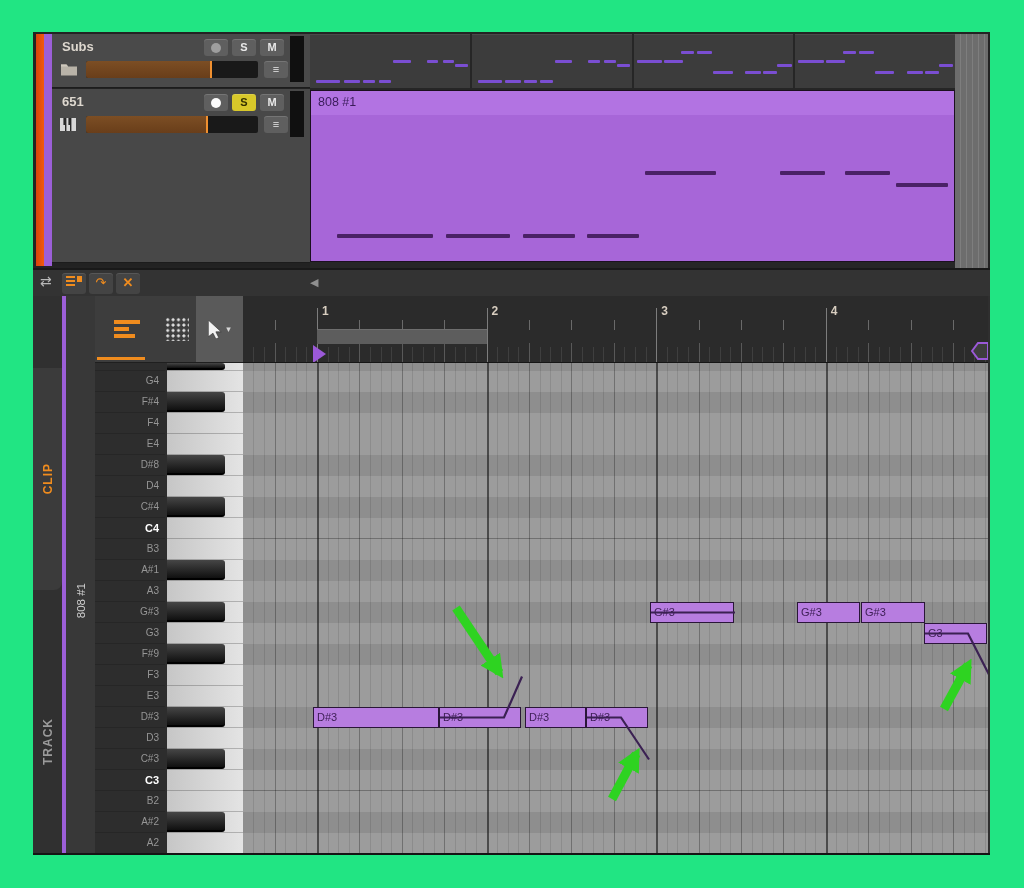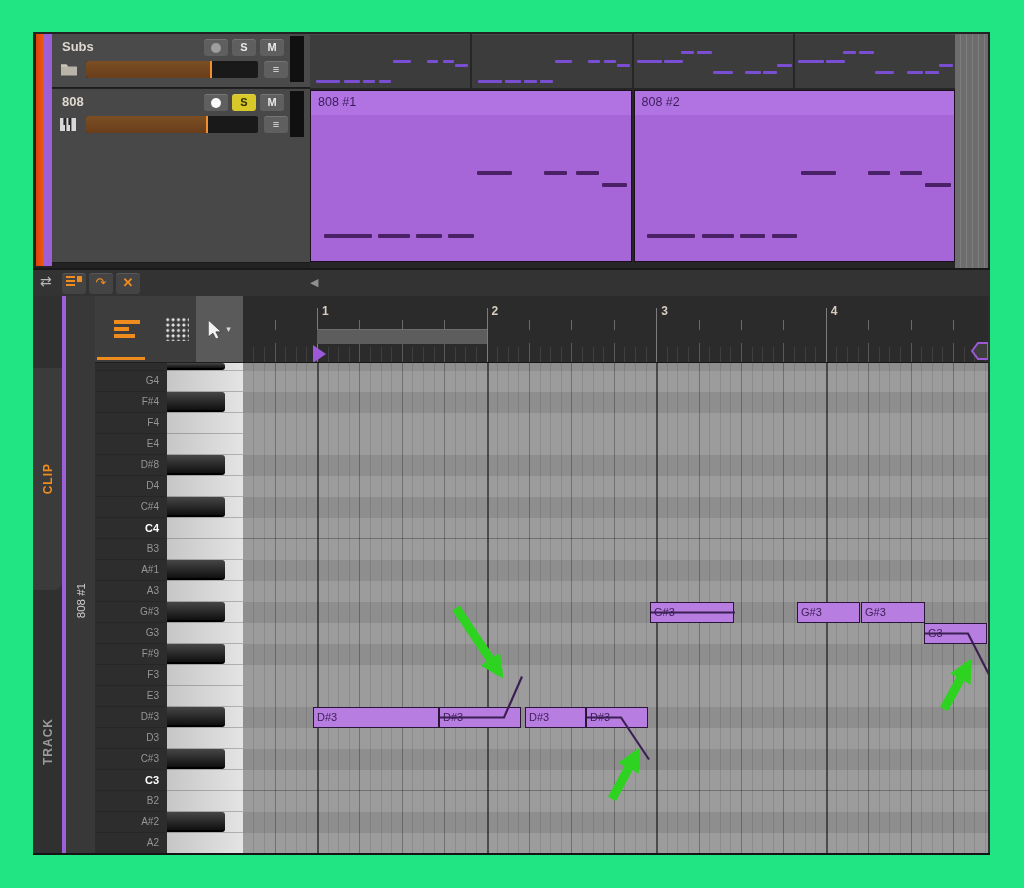--- a/index.html
+++ b/index.html
@@ -134,21 +134,21 @@
           <div class="slider">
             <div class="fill" id="vol0" style="width: 72%;"></div>
             <div class="mark" id="volm0" style="left: 72%;"></div>
           </div>
           <div class="menubtn">≡</div>
         </div>
         <div class="meter"></div>
       </div>
 
       <div class="trackrow" style="top:55px;height:173px;background:#484848">
-        <div class="tname">808</div>
+        <div class="tname">651</div>
         <div class="tbtn rec">
             <div class="recdot on" id="rec1"></div>
           </div>
         <div class="tbtn solo on" id="solo1">S</div>
         <div class="tbtn mute">M</div>
         <div class="rowline2">
           <div class="ticon">
             <svg width="16" height="13" viewBox="0 0 16 13">
                 <rect x="0" y="0" width="16" height="13" fill="#d8d8d8"></rect>
                 <rect x="5" y="0" width="1.4" height="13" fill="#2a2a2a"></rect>
@@ -207,32 +207,20 @@
             <div class="mini" style="left: 90%; top: 54%; width: 9%; height: 3px; background: rgb(122, 78, 210);"></div>
             <div class="mini" style="left: 50%; top: 68%; width: 12%; height: 3px; background: rgb(122, 78, 210);"></div>
             <div class="mini" style="left: 70%; top: 68%; width: 10%; height: 3px; background: rgb(122, 78, 210);"></div>
             <div class="mini" style="left: 81%; top: 68%; width: 9%; height: 3px; background: rgb(122, 78, 210);"></div>
           </div>
         </div>
       <div class="cliprow" id="purplerow" style="top:56px;height:172px">
           <div class="clip purple">
             <div class="chead"></div>
             <div class="cname">808 #1</div>
-            <div class="mini" style="left: 52%; top: 47%; width: 11%; height: 4px; background: rgb(74, 33, 102);"></div>
-            <div class="mini" style="left: 73%; top: 47%; width: 7%; height: 4px; background: rgb(74, 33, 102);"></div>
-            <div class="mini" style="left: 83%; top: 47%; width: 7%; height: 4px; background: rgb(74, 33, 102);"></div>
-            <div class="mini" style="left: 91%; top: 54%; width: 8%; height: 4px; background: rgb(74, 33, 102);"></div>
-            <div class="mini" style="left: 4%; top: 84%; width: 15%; height: 4px; background: rgb(74, 33, 102);"></div>
-            <div class="mini" style="left: 21%; top: 84%; width: 10%; height: 4px; background: rgb(74, 33, 102);"></div>
-            <div class="mini" style="left: 33%; top: 84%; width: 8%; height: 4px; background: rgb(74, 33, 102);"></div>
-            <div class="mini" style="left: 43%; top: 84%; width: 8%; height: 4px; background: rgb(74, 33, 102);"></div>
-          </div>
-          <div class="clip purple">
-            <div class="chead"></div>
-            <div class="cname">808 #2</div>
             <div class="mini" style="left: 52%; top: 47%; width: 11%; height: 4px; background: rgb(74, 33, 102);"></div>
             <div class="mini" style="left: 73%; top: 47%; width: 7%; height: 4px; background: rgb(74, 33, 102);"></div>
             <div class="mini" style="left: 83%; top: 47%; width: 7%; height: 4px; background: rgb(74, 33, 102);"></div>
             <div class="mini" style="left: 91%; top: 54%; width: 8%; height: 4px; background: rgb(74, 33, 102);"></div>
             <div class="mini" style="left: 4%; top: 84%; width: 15%; height: 4px; background: rgb(74, 33, 102);"></div>
             <div class="mini" style="left: 21%; top: 84%; width: 10%; height: 4px; background: rgb(74, 33, 102);"></div>
             <div class="mini" style="left: 33%; top: 84%; width: 8%; height: 4px; background: rgb(74, 33, 102);"></div>
             <div class="mini" style="left: 43%; top: 84%; width: 8%; height: 4px; background: rgb(74, 33, 102);"></div>
           </div>
         </div>

